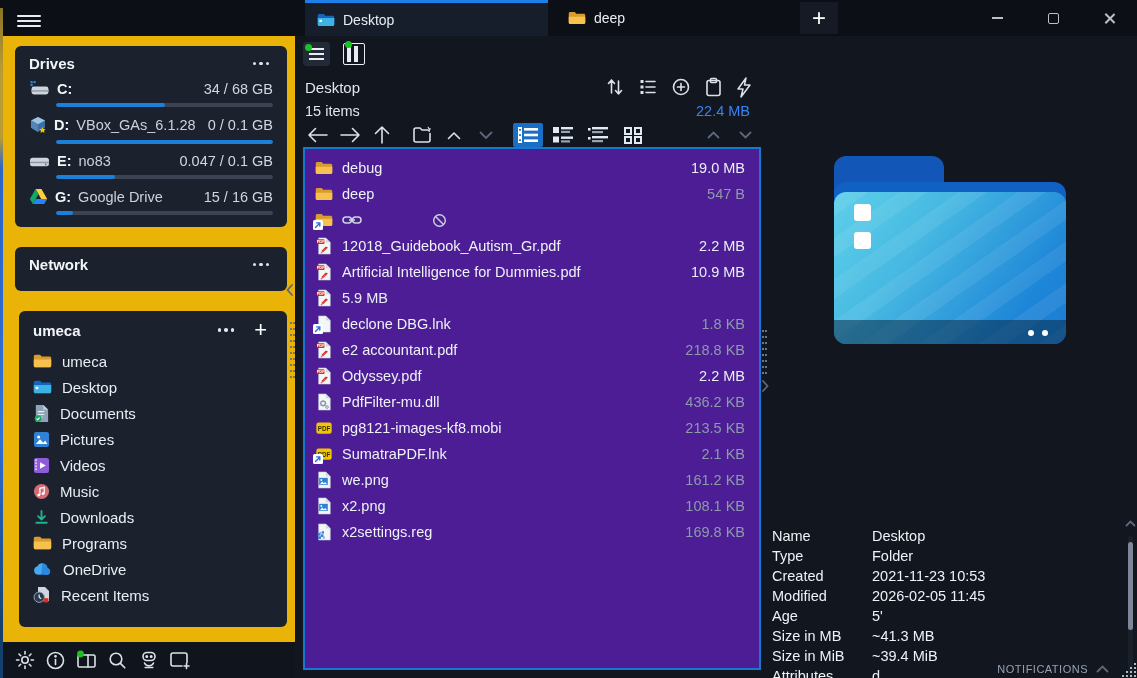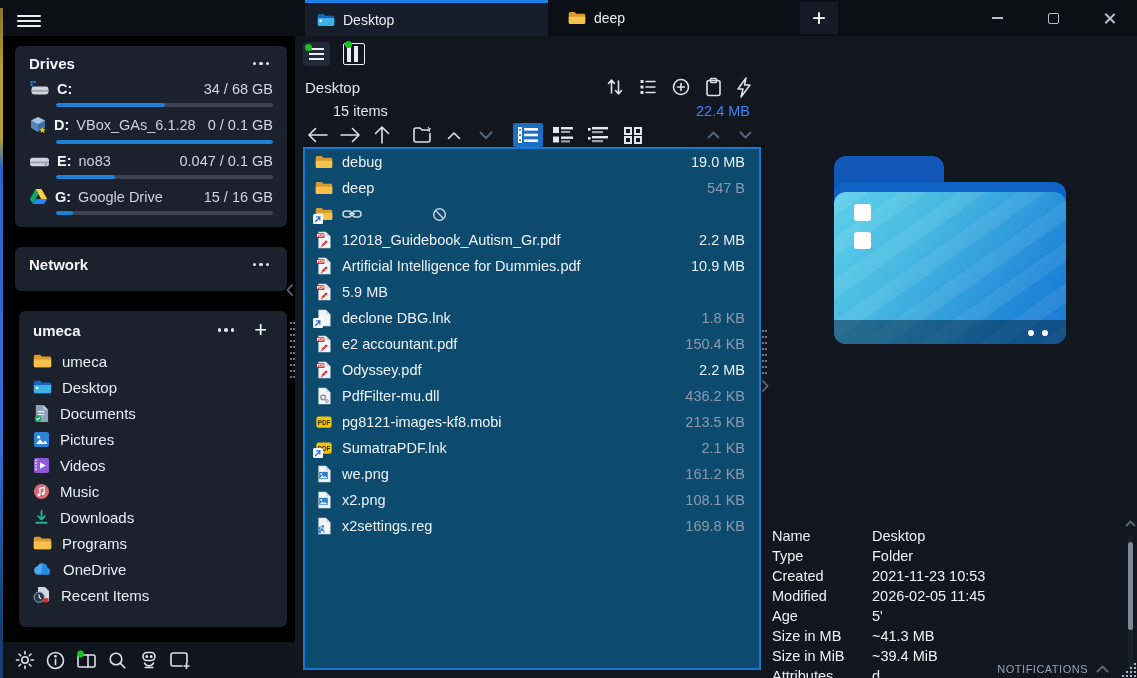--- a/index.html
+++ b/index.html
@@ -21,21 +21,21 @@
             display:flex; align-items:center; justify-content:center; }
   .wctrl { position:absolute; right:0; top:0; height:36px; display:flex; }
   .wbtn { width:56px; height:36px; display:flex; align-items:center; justify-content:center; }
   .wbtn .mini { width:11px; height:1.6px; background:#b8c0cc; }
   .wbtn .maxi { width:11px; height:11px; border:1.6px solid #b8c0cc; border-radius:2px; }
   .wbtn .clos { position:relative; width:13px; height:13px; }
   .wbtn .clos:before,.wbtn .clos:after { content:""; position:absolute; left:6px; top:0; width:1.7px; height:13px; background:#b8c0cc; }
   .wbtn .clos:before { transform:rotate(45deg);} .wbtn .clos:after { transform:rotate(-45deg);}
 
   
-  .sidebar { position:absolute; left:3px; top:36px; width:292px; height:606px; background:#000000; }
+  .sidebar { position:absolute; left:3px; top:36px; width:292px; height:606px; background:#eab308; }
   .card { margin:10px 8px 0 12px; background:#1b212d; border-radius:6px; padding:9px 14px 12px 14px; }
   .cardhead { display:flex; align-items:center; justify-content:space-between; }
   .cardtitle { font-size:15px; font-weight:bold; color:#f2f5f8; }
   .dots3 { display:flex; gap:3px; padding:6px 4px; }
   .dots3 i { width:3.5px; height:3.5px; border-radius:50%; background:#dfe6ee; }
   .plusbtn { font-size:22px; font-weight:300; color:#fff; padding:0 6px; line-height:20px; }
 
   .drive { margin-top:9px; }
   .drow { display:flex; align-items:center; gap:7px; font-size:14.5px; }
   .dletter { font-weight:bold; color:#f2f5f8; }
@@ -62,31 +62,31 @@
   .colsicon { position:relative; width:22px; height:22px; border:1.5px solid #e9edf3; border-radius:2px; margin-right:10px; }
   .colsicon i { position:absolute; top:2px; bottom:2px; width:4px; background:#e9edf3; }
   .colsicon i:nth-child(1){left:3px;} .colsicon i:nth-child(2){left:10px;}
   .colsicon b { position:absolute; left:1px; top:-3px; width:7px; height:7px; border-radius:50%; background:#17c420; }
 
   .titlerow { position:absolute; left:2px; top:38px; width:455px; height:26px; display:flex; align-items:center; }
   .foldtitle { font-size:15px; color:#dfe6ee; flex:1; }
   .tbicons { display:flex; gap:13px; align-items:center; padding-right:8px; }
 
   .countrow { position:absolute; left:2px; top:64px; width:455px; height:22px; display:flex; align-items:center; }
-  .itemscount { font-size:14.5px; color:#dfe6ee; flex:1;margin-left:28px; }
+  .itemscount { font-size:14.5px; color:#dfe6ee; flex:1; }
   .totalsize { font-size:14.5px; color:#3b82f6; padding-right:10px; }
 
   .navrow { position:absolute; left:2px; top:86px; width:455px; height:26px; display:flex; align-items:center; gap:6px; }
   .nbtn { width:26px; height:24px; display:flex; align-items:center; justify-content:center; }
   .viewgroup { display:flex; gap:5px; margin-left:8px; }
   .vbtn { width:30px; height:24px; display:flex; align-items:center; justify-content:center; border-radius:2px; }
   .vbtn.sel { background:#1a6fc4; }
   .navspacer { flex:1; }
 
-  .filepane { position:absolute; left:0; top:111px; width:458px; height:523px; background:#0c4a6e; border:2px solid #1778d2; padding-top:0; }
+  .filepane { position:absolute; left:0; top:111px; width:458px; height:523px; background:#4c1d95; border:2px solid #1778d2; padding-top:6px; }
   .frow { display:flex; align-items:center; height:26px; padding:0 14px 0 10px; gap:9px; font-size:14.5px; }
   .fname { flex:1; color:#eef2f6; white-space:nowrap; overflow:hidden; }
   .fsize { white-space:nowrap; }
   .fsize.bright { color:#e8edf3; }
   .fsize.dim { color:#8d9aac; }
   .fi { width:18px; height:18px; flex:0 0 auto; }
   .jicons { display:flex; gap:70px; align-items:center; padding-right:2px; }
 
   
   .split { position:absolute; top:36px; height:642px; width:8px; }
@@ -733,21 +733,21 @@
             </svg>
         </span>
         <span class="fname">declone DBG.lnk</span>
         <span class="fsize dim">1.8 KB</span>
       </div>
       <div class="frow">
         <svg class="fi">
             <use href="#i-pdf"></use>
           </svg>
         <span class="fname">e2 accountant.pdf</span>
-        <span class="fsize dim">150.4 KB</span>
+        <span class="fsize dim">218.8 KB</span>
       </div>
       <div class="frow">
         <svg class="fi">
             <use href="#i-pdf"></use>
           </svg>
         <span class="fname">Odyssey.pdf</span>
         <span class="fsize bright">2.2 MB</span>
       </div>
       <div class="frow">
         <svg class="fi">

